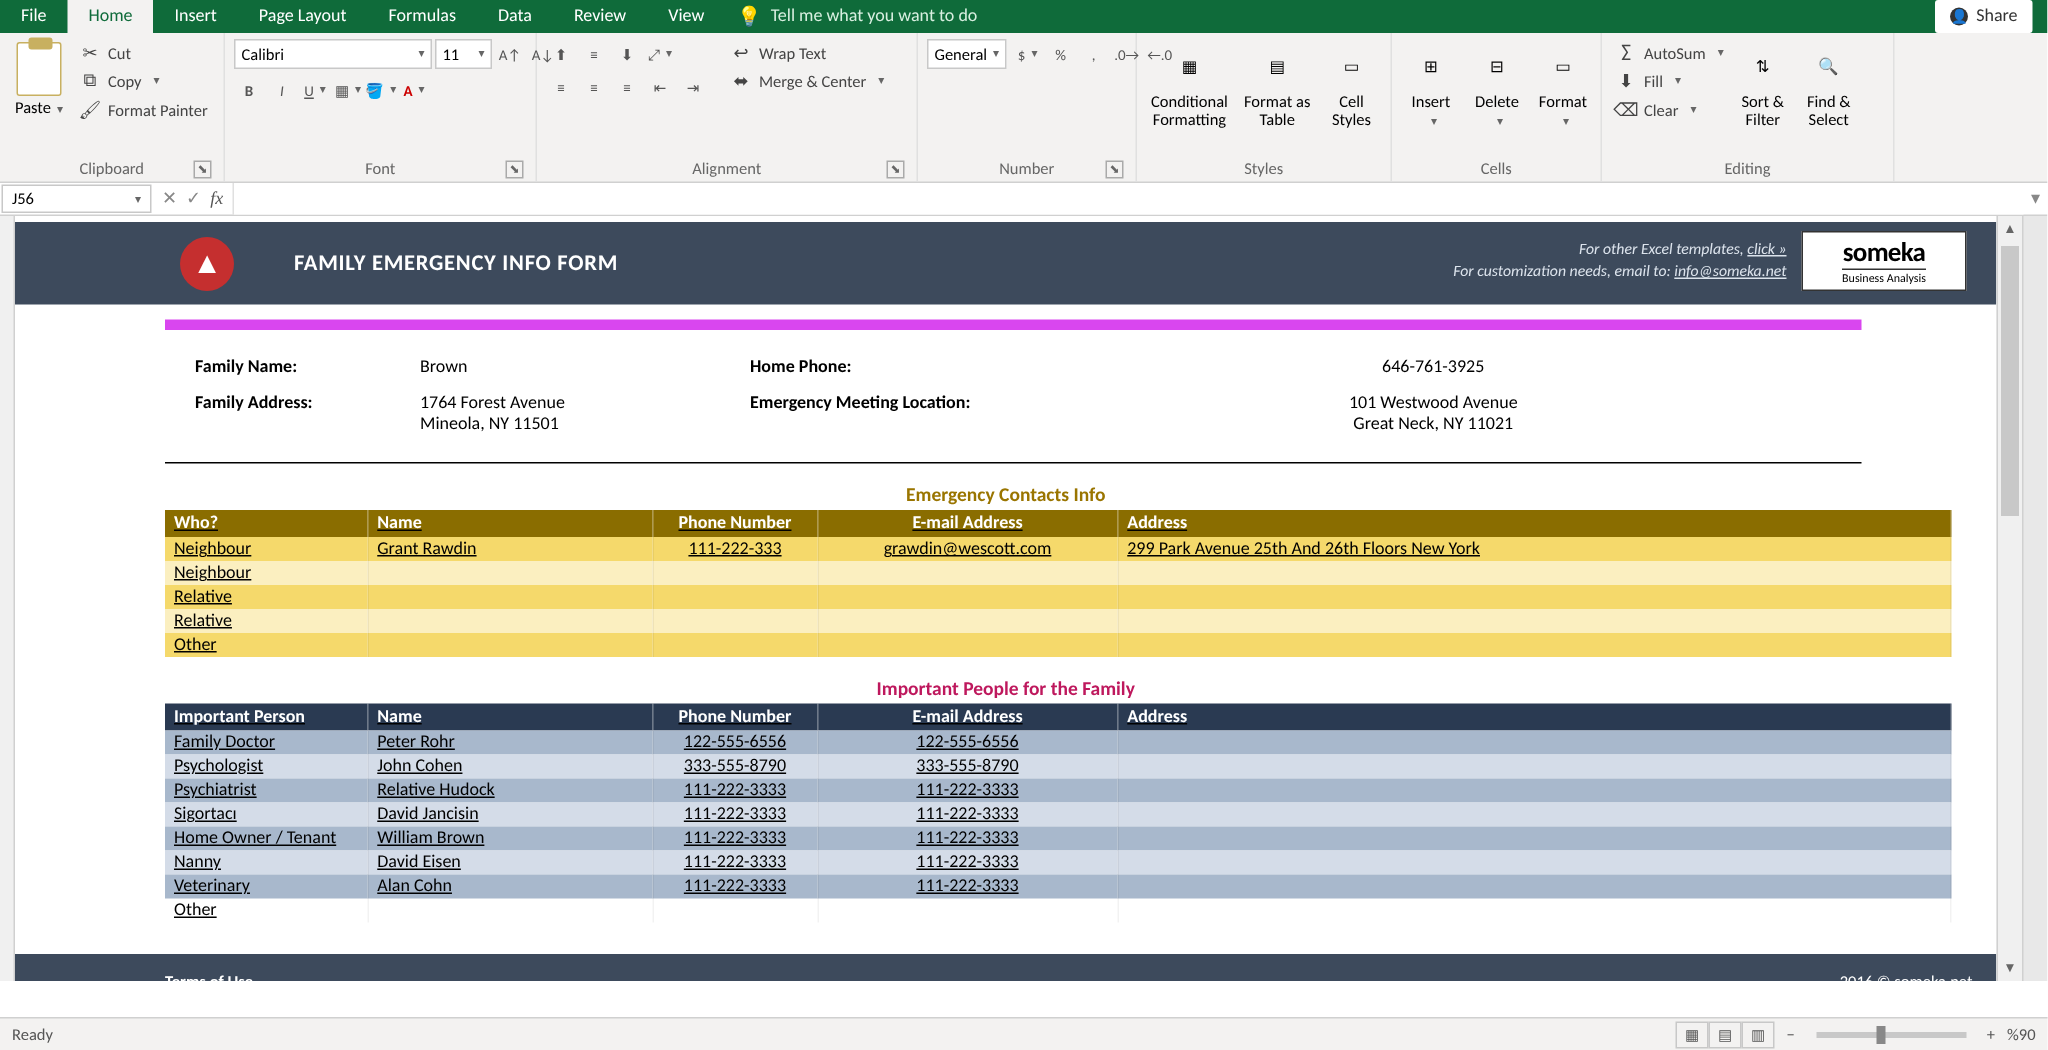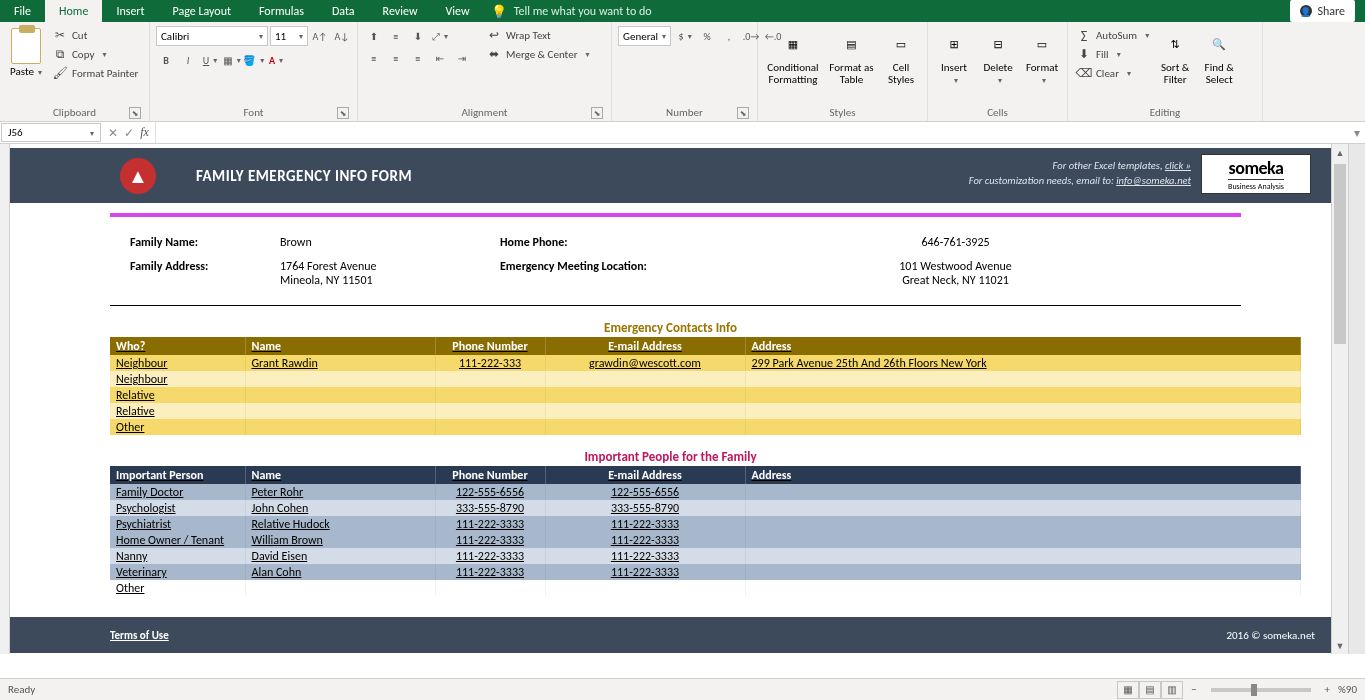--- a/index.html
+++ b/index.html
@@ -57,21 +57,21 @@
 .warn-icon { width: 36px; height: 36px; border-radius: 50%; background: #c52f2f; display: flex; align-items:center; justify-content:center; margin: 0 40px 0 90px;}
 .warn-tri { color: #fff; font-size: 20px;}
 .doc-title { color: #fff; font-weight: bold; font-size: 15px; letter-spacing: 0.5px;}
 .doc-header-right { position: absolute; right: 20px; top: 6px; display: flex; align-items: center; gap: 10px;}
 .header-text { text-align: right; color: #dce3ec; font-size: 10.5px; line-height: 1.4; font-style: italic;}
 .header-text a { color: #dce3ec; text-decoration: underline;}
 .someka-logo { width: 110px; height: 40px; background: #fff; border: 1px solid #333; display: flex; flex-direction: column; align-items: center; justify-content: center; font-family: "Times New Roman", serif;}
 .someka-logo .bn { font-size: 18px; font-weight: bold; letter-spacing: -0.5px;}
 .someka-logo .sub { font-size: 8px; border-top: 1px solid #333; padding-top: 1px;}
 
-.info-box { margin: 10px 90px 0 100px; border-top: 4px solid #d946ef; border-bottom: 1px solid #000; padding: 18px 20px; display: grid; grid-template-columns: 130px 200px 170px 1fr; gap: 10px 20px; font-size: 12px;}
+.info-box { margin: 10px 90px 0 100px; border-top: 7px solid #d946ef; border-bottom: 1px solid #000; padding: 18px 20px; display: grid; grid-template-columns: 130px 200px 170px 1fr; gap: 10px 20px; font-size: 12px;}
 .info-box .lbl { font-weight: bold; }
 .info-box .val { }
 
 .section-title { text-align: center; font-weight: bold; font-size: 13px; margin: 14px 0 2px 0;}
 .section-title.gold { color: #9a7500;}
 .section-title.navy { color: #be185d;}
 
 .data-table { margin: 0 16px 0 100px; font-size: 12px; border-collapse: collapse; width: calc(100% - 130px); text-decoration: underline;}
 .data-table th { color: #fff; text-align: left; padding: 2px 6px; font-weight: bold; border-right: 1px solid rgba(255,255,255,0.2);}
 .data-table td { padding: 1px 6px; border-right: 1px solid rgba(0,0,0,0.05);}
@@ -144,21 +144,21 @@
             <span>Format Painter</span>
           </div>
       </div>
     </div>
     <div class="group-label"><span>Clipboard</span><span class="dlg-launcher">⬊</span></div>
   </div>
 
   <div class="group" style="width:208px">
     <div class="group-body" style="flex-direction:column; gap:4px; width:100%;">
       <div style="display:flex; gap:2px;">
-        <div class="combo" style="width:112px">
+        <div class="combo" style="width:132px">
             <span>Calibri</span>
             <span class="dd-arrow">▾</span>
           </div>
         <div class="combo" style="width:38px">
             <span>11</span>
             <span class="dd-arrow">▾</span>
           </div>
         <div class="sq noborder">A↑</div>
         <div class="sq noborder">A↓</div>
       </div>
@@ -425,20 +425,27 @@
             <td class="col-email">333-555-8790</td>
             <td></td>
           </tr>
       <tr class="navy-row-a">
             <td>Psychiatrist</td>
             <td>Relative Hudock</td>
             <td class="col-phone">111-222-3333</td>
             <td class="col-email">111-222-3333</td>
             <td></td>
           </tr>
+      <tr class="navy-row-b">
+            <td>Sigortacı</td>
+            <td>David Jancisin</td>
+            <td class="col-phone">111-222-3333</td>
+            <td class="col-email">111-222-3333</td>
+            <td></td>
+          </tr>
       <tr class="navy-row-a">
             <td>Home Owner / Tenant</td>
             <td>William Brown</td>
             <td class="col-phone">111-222-3333</td>
             <td class="col-email">111-222-3333</td>
             <td></td>
           </tr>
       <tr class="navy-row-b">
             <td>Nanny</td>
             <td>David Eisen</td>

